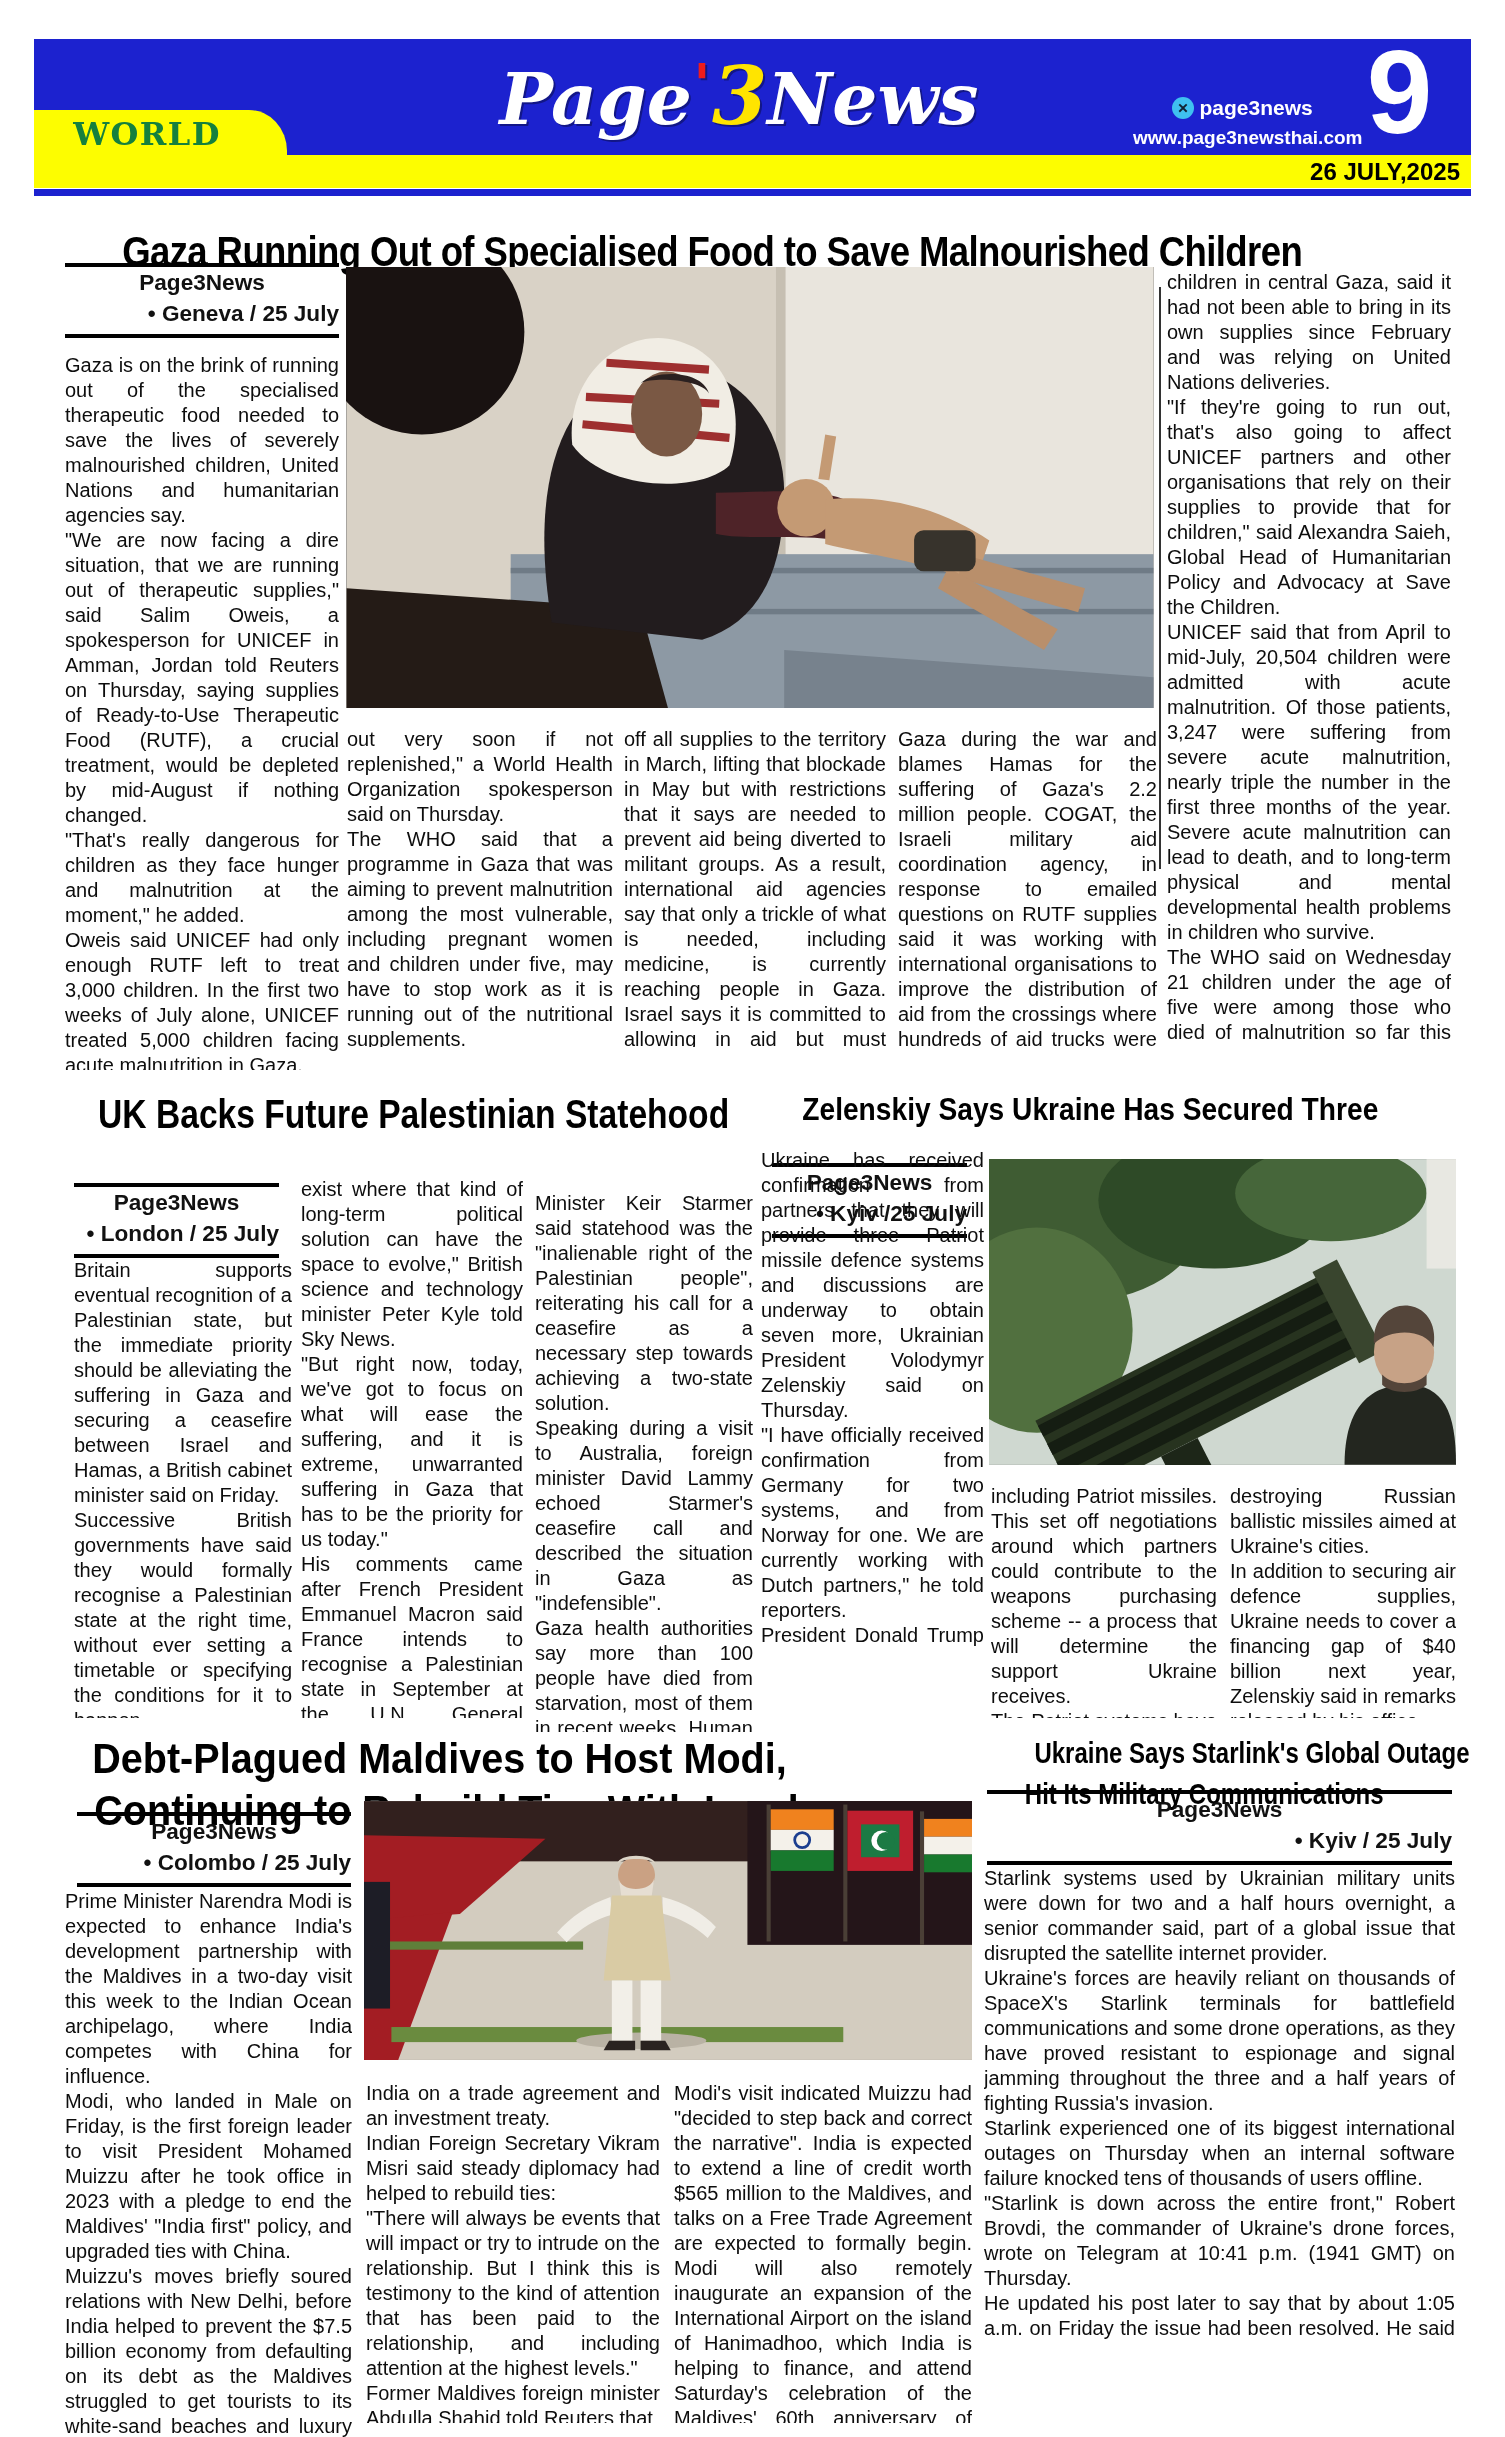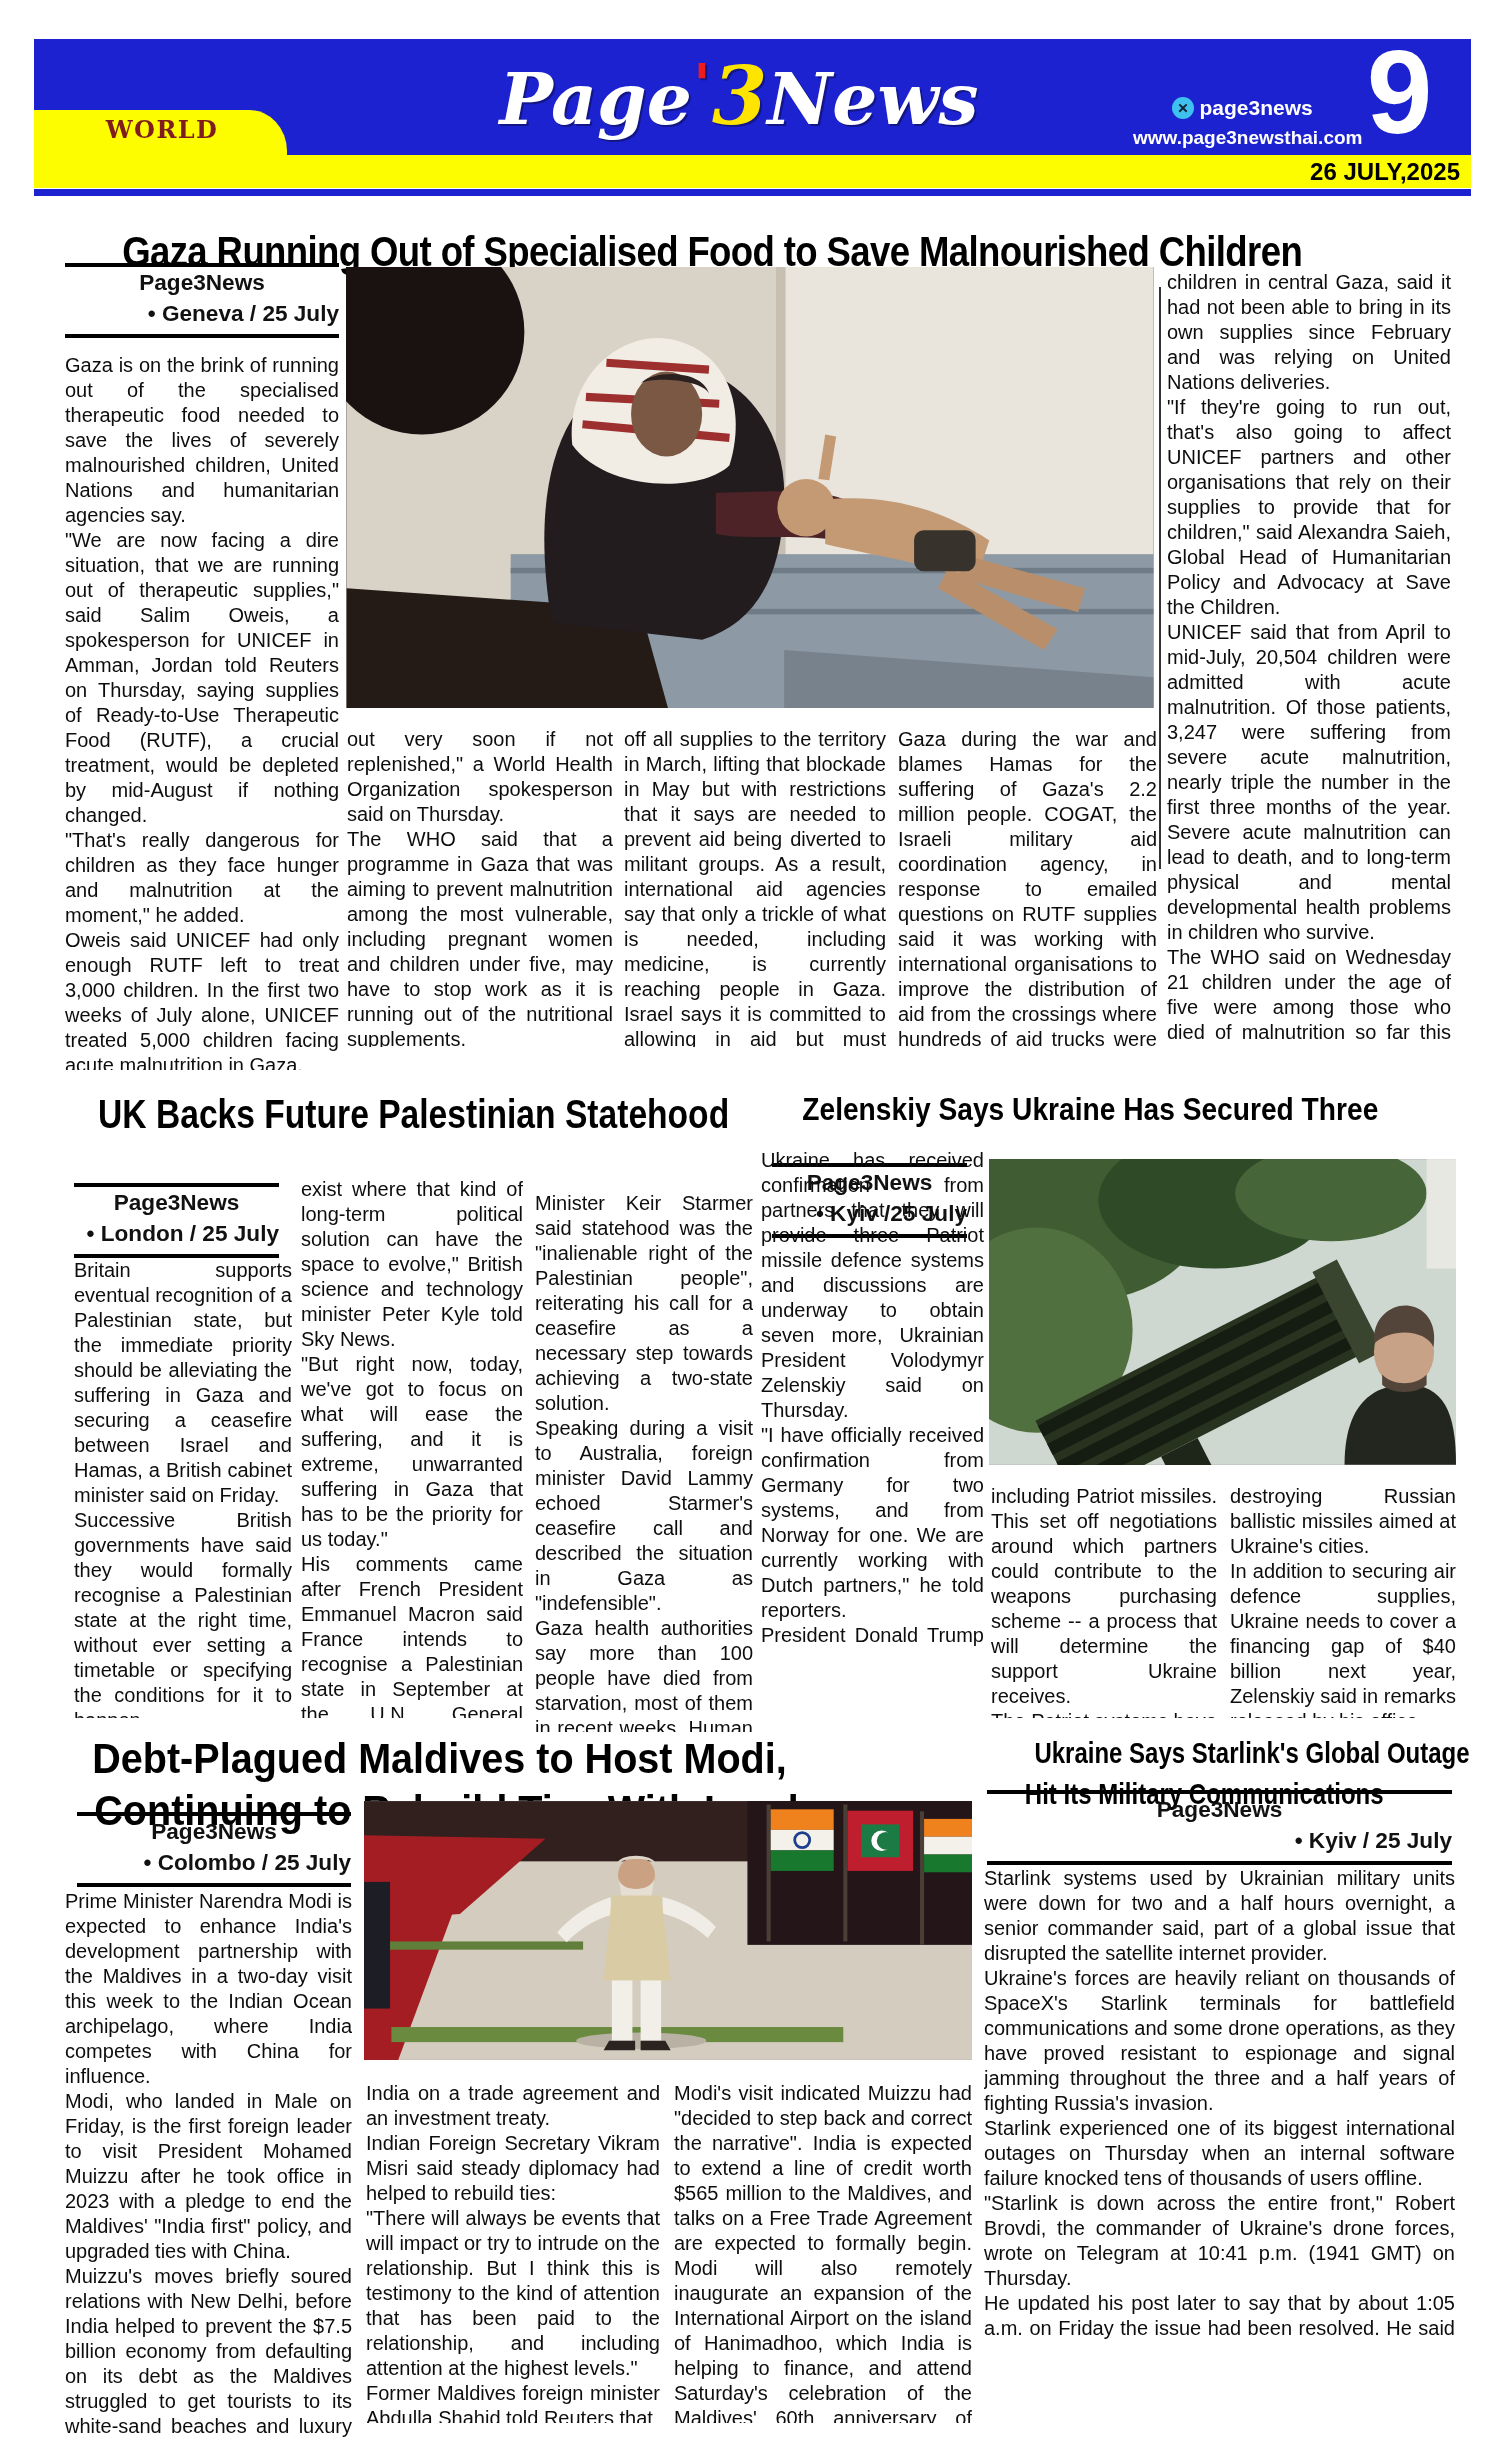--- a/index.html
+++ b/index.html
@@ -3,22 +3,22 @@
 <meta charset="utf-8">
 <style>
   html,body{margin:0;padding:0;background:#ffffff;}
   .page{position:relative;width:1506px;height:2438px;background:#ffffff;
         font-family:"Liberation Sans",sans-serif;color:#111;overflow:hidden;}
 
   
   .banner{position:absolute;left:34px;top:39px;width:1437px;height:118px;background:#1c22cf;}
   .world-tab{position:absolute;left:34px;top:110px;width:253px;height:47px;background:#fdfd00;
              border-top-right-radius:38px 41px;}
-  .world-label{position:absolute;left:56px;top:115px;width:212px;text-align:center;
-               font-family:"DejaVu Serif",serif;font-weight:bold;font-size:24px;color:#7f1d1d;
+  .world-label{position:absolute;left:41px;top:115px;width:212px;text-align:center;
+               font-family:"DejaVu Serif",serif;font-weight:bold;font-size:32px;color:#15803d;
                letter-spacing:1.4px;}
   .date-strip{position:absolute;left:34px;top:155px;width:1437px;height:33px;background:#fdfd00;}
   .date-text{position:absolute;right:11px;top:2.7px;font-weight:bold;font-size:24px;color:#000;
              letter-spacing:0px;}
   .blue-line{position:absolute;left:34px;top:189px;width:1437px;height:6.8px;background:#1c22cf;}
   .masthead{position:absolute;left:424px;top:49px;width:630px;text-align:center;
             font-family:"DejaVu Serif",serif;font-weight:bold;font-style:italic;font-size:71px;
             color:#ffffff;line-height:1.2;text-shadow:2.1px 2.1px 0 rgba(0,0,0,.35);white-space:nowrap;}
   .masthead .digit{color:#ffe400;font-size:1.12em;}
   .masthead .tick{color:#ee1c1c;font-size:.8em;vertical-align:.35em;margin:0 1.4px;}

